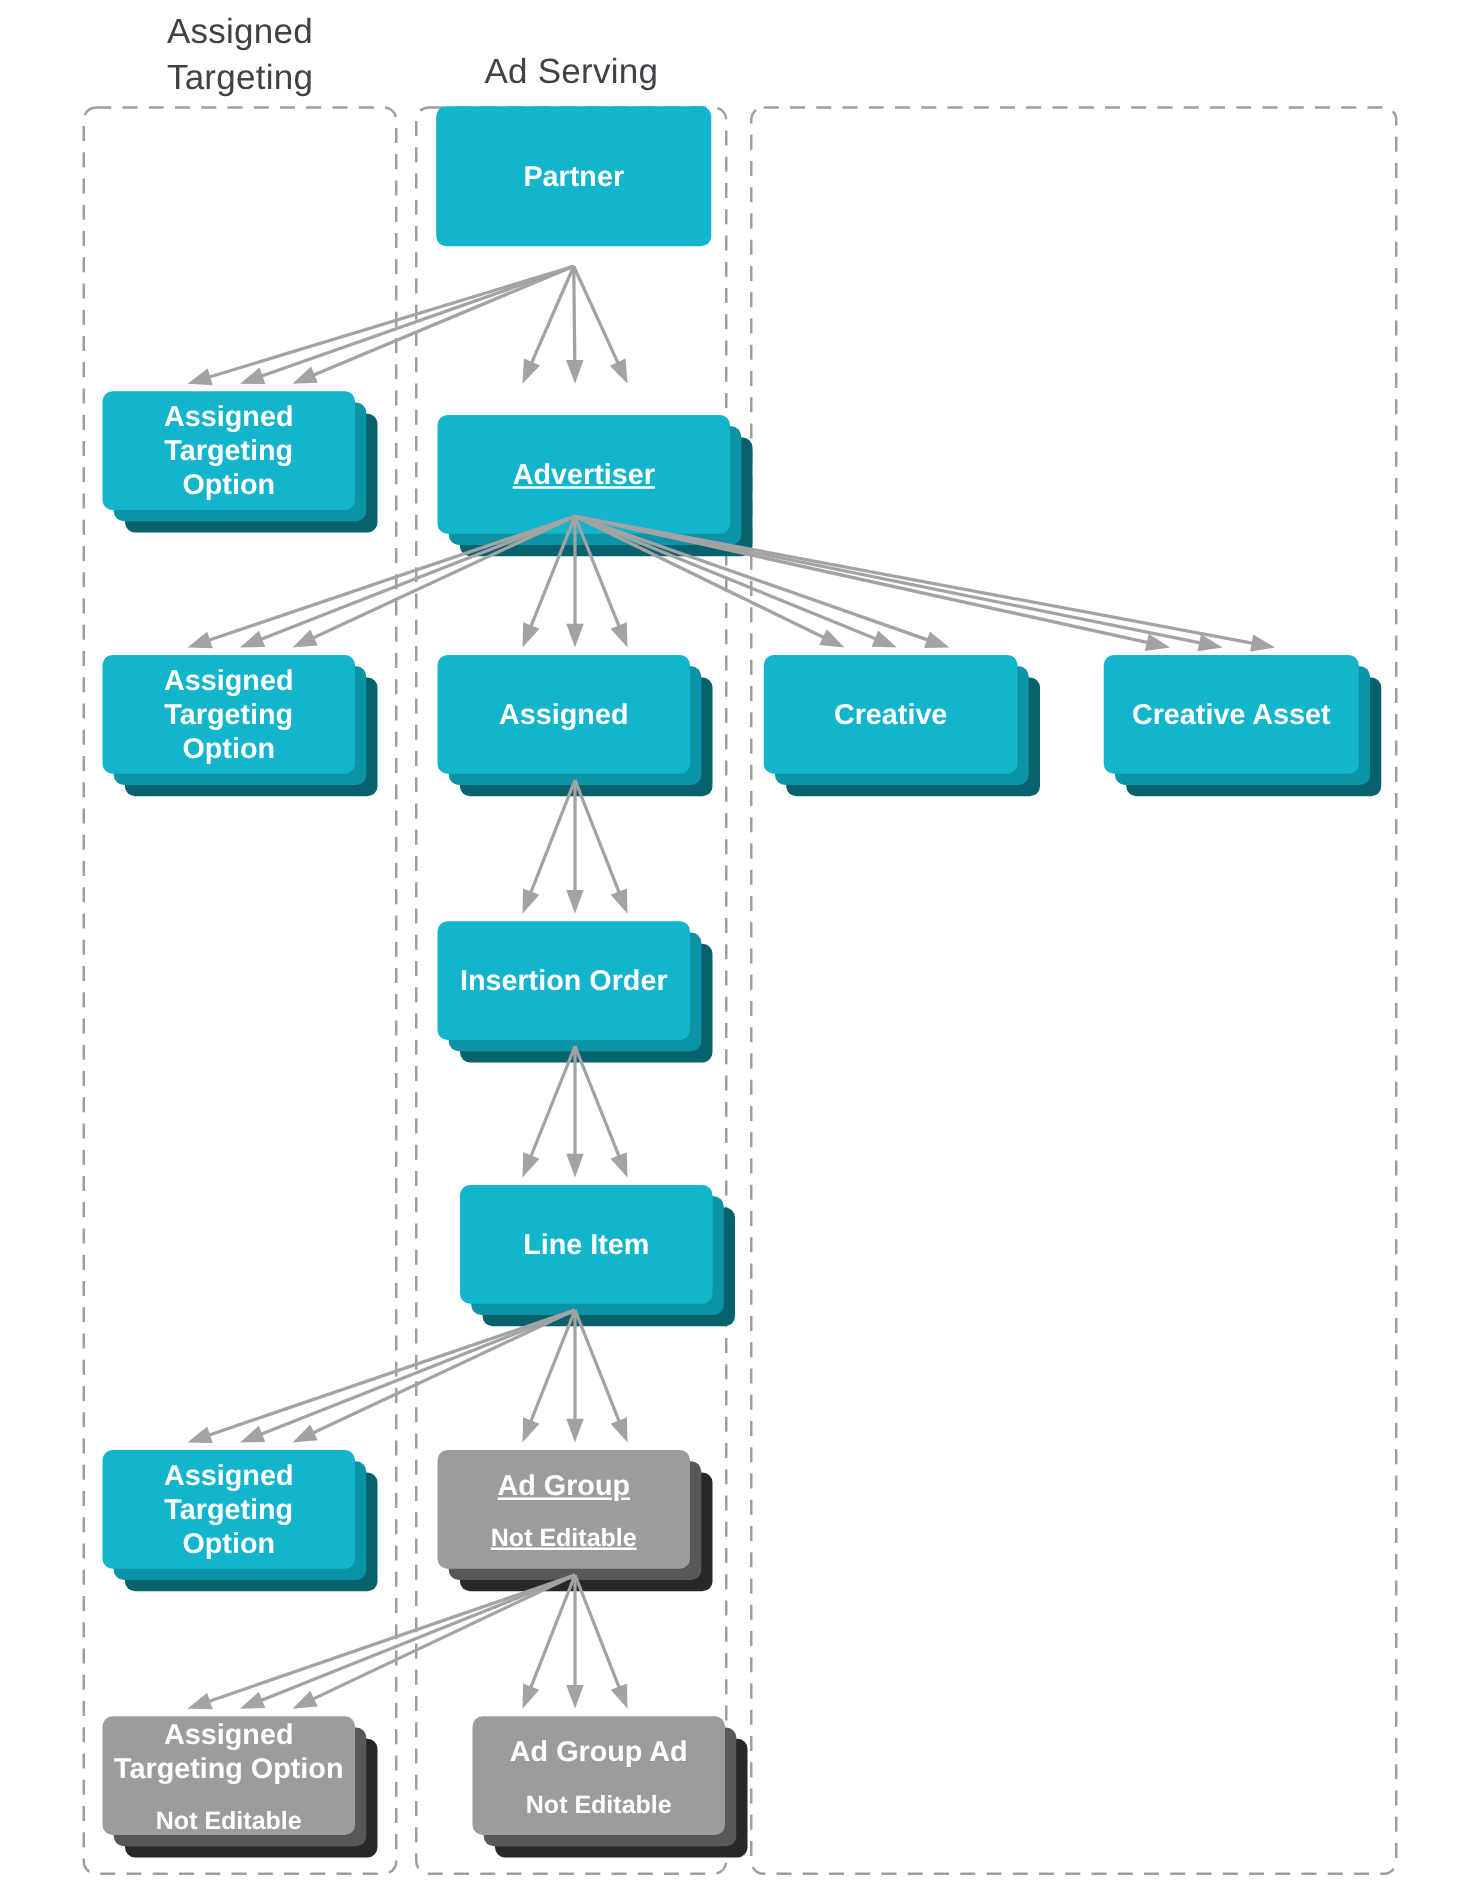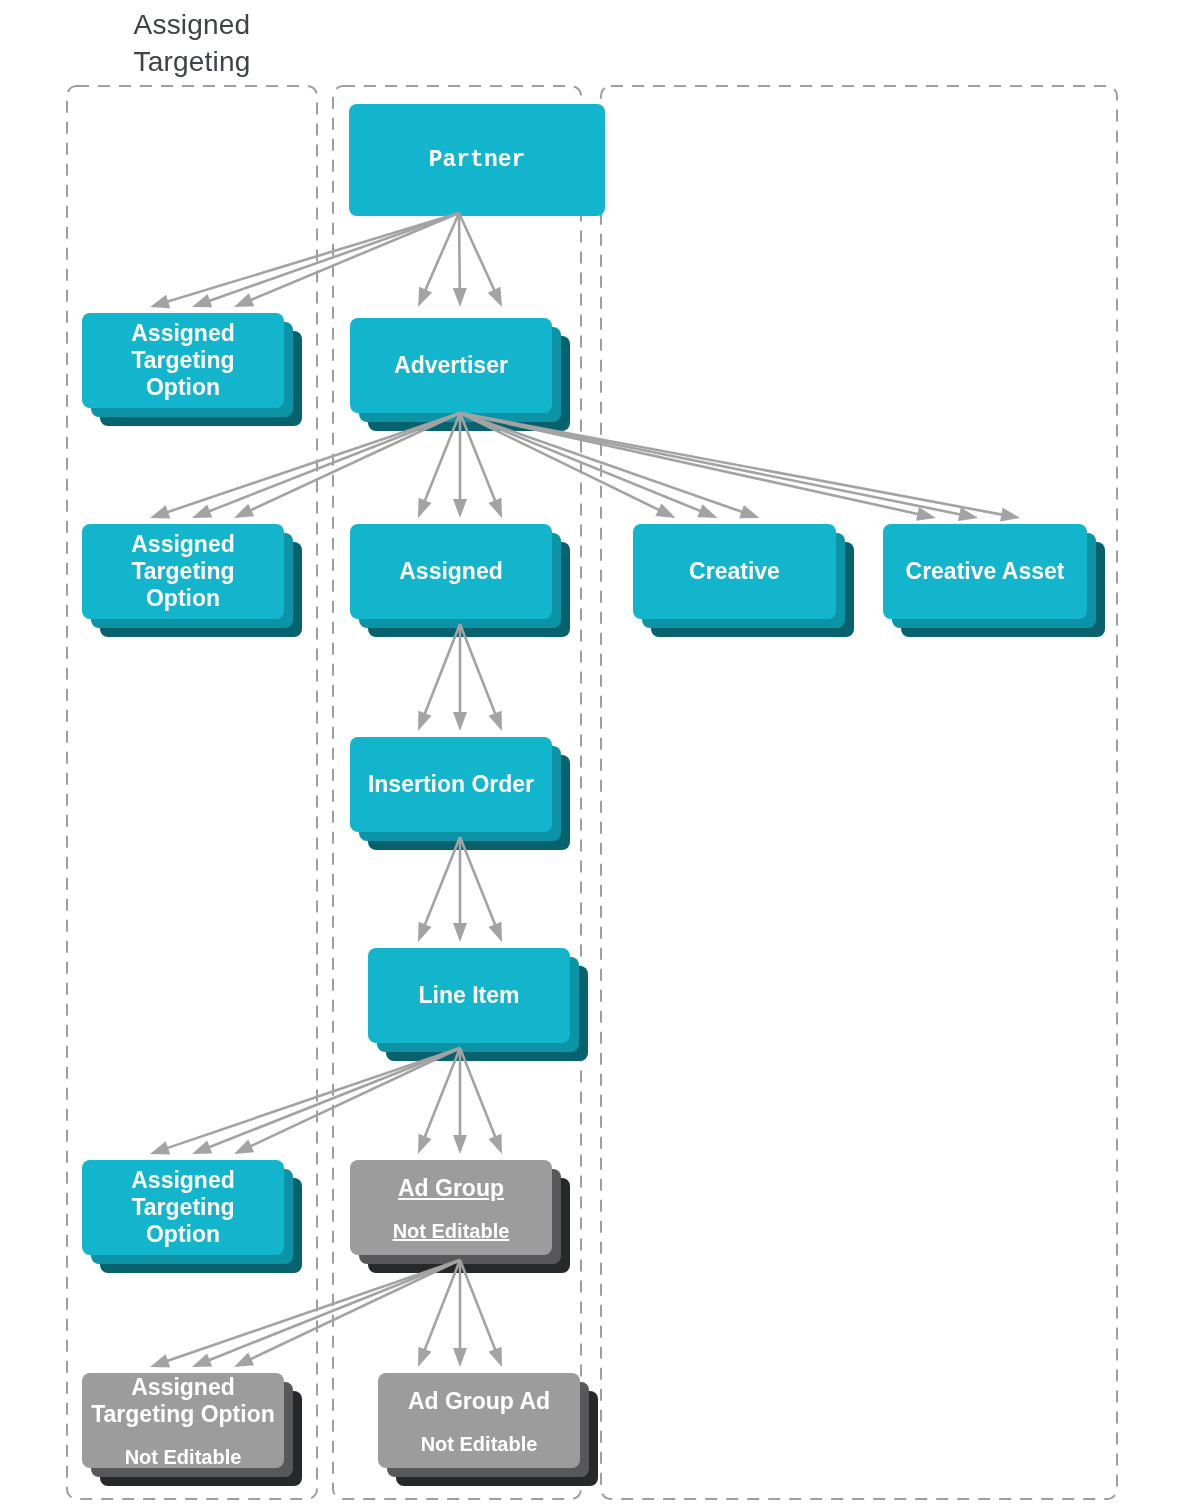--- a/index.html
+++ b/index.html
@@ -50,46 +50,47 @@
   }
   #overlay{position:absolute;left:0;top:0;z-index:3;pointer-events:none;}
   #column-layer{position:absolute;left:0;top:0;width:100%;height:100%;z-index:1;}
 </style>
 </head>
 <body>
 
 <div class="canvas" style="--bg: #ffffff; --cyan: #12b5cb; --cyan-mid: #0d93a6; --cyan-dark: #07626d; --gray: #9c9c9c; --gray-mid: #58585a; --gray-dark: #27282a; --header-text: #3f4347; --node-text: #ffffff;">
   <div class="col-header" style="left: 66px; top: 6px; width: 252px;">Assigned
 Targeting</div>
+  <div class="col-header" style="left: 332px; top: 38px; width: 250px;">Ad Serving</div>
   <div id="column-layer"><svg width="1184" height="1508">
         <rect x="67" y="86" width="250" height="1413" rx="10" fill="none" stroke="#9e9e9e" stroke-width="2" stroke-dasharray="12 9"></rect>
         <rect x="333" y="86" width="248" height="1413" rx="10" fill="none" stroke="#9e9e9e" stroke-width="2" stroke-dasharray="12 9"></rect>
         <rect x="601" y="86" width="516" height="1413" rx="10" fill="none" stroke="#9e9e9e" stroke-width="2" stroke-dasharray="12 9"></rect>
       </svg></div>
   <div id="node-layer">
-      <div class="node cyan-flat" style="left: 349px; top: 104px; width: 256px; height: 112px; font-family: Liberation Mono, monospace;">
+      <div class="node cyan-flat" style="left: 349px; top: 85px; width: 220px; height: 112px;">
         <div class="label">Partner</div>
       </div>
       <div class="node cyan" style="left: 82px; top: 313px; width: 202px; height: 95px;">
         <div class="label">Assigned
 Targeting
 Option</div>
       </div>
-      <div class="node cyan" style="left: 350px; top: 318px; width: 202px; height: 95px;">
+      <div class="node cyan" style="left: 350px; top: 332px; width: 234px; height: 95px; text-decoration: underline;">
         <div class="label">Advertiser</div>
       </div>
       <div class="node cyan" style="left: 82px; top: 524px; width: 202px; height: 95px;">
         <div class="label">Assigned
 Targeting
 Option</div>
       </div>
       <div class="node cyan" style="left: 350px; top: 524px; width: 202px; height: 95px;">
         <div class="label">Assigned</div>
       </div>
-      <div class="node cyan" style="left: 633px; top: 524px; width: 203px; height: 95px;">
+      <div class="node cyan" style="left: 611px; top: 524px; width: 203px; height: 95px;">
         <div class="label">Creative</div>
       </div>
       <div class="node cyan" style="left: 883px; top: 524px; width: 204px; height: 95px;">
         <div class="label">Creative Asset</div>
       </div>
       <div class="node cyan" style="left: 350px; top: 737px; width: 202px; height: 95px;">
         <div class="label">Insertion Order</div>
       </div>
       <div class="node cyan" style="left: 368px; top: 948px; width: 202px; height: 95px;">
         <div class="label">Line Item</div>

